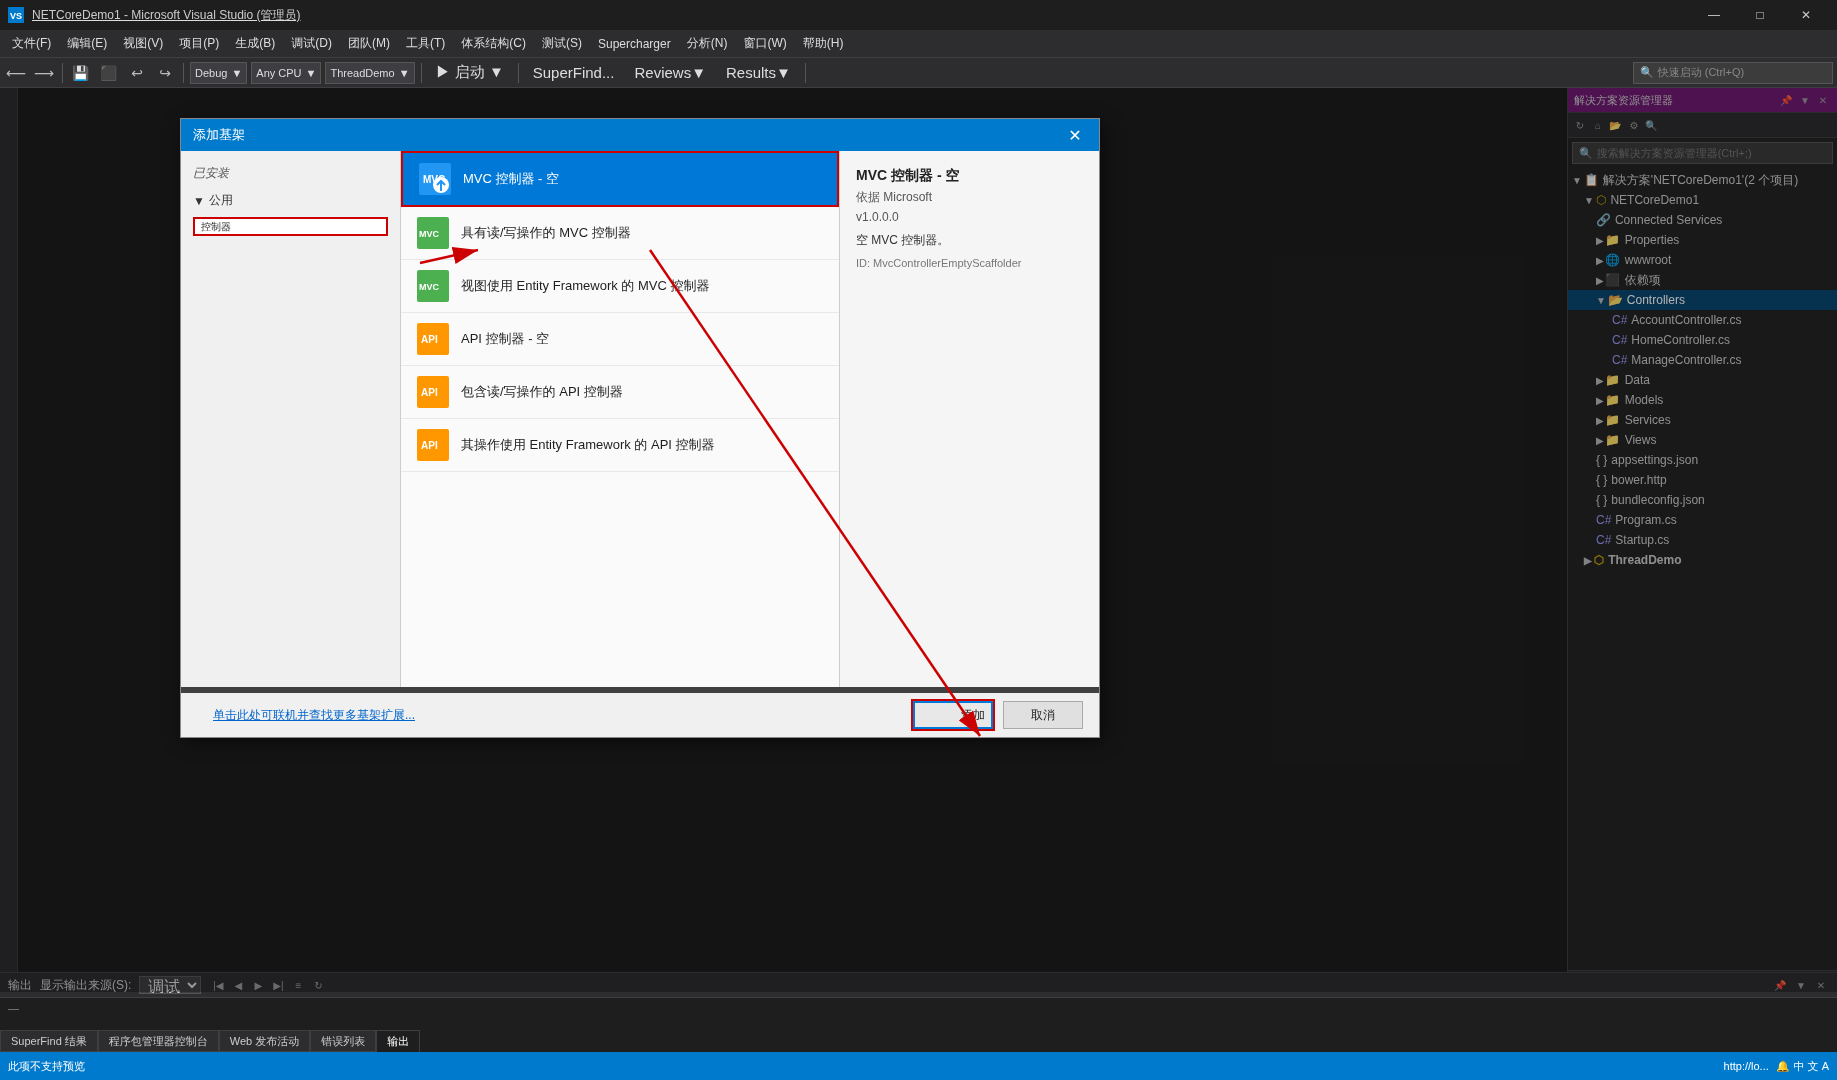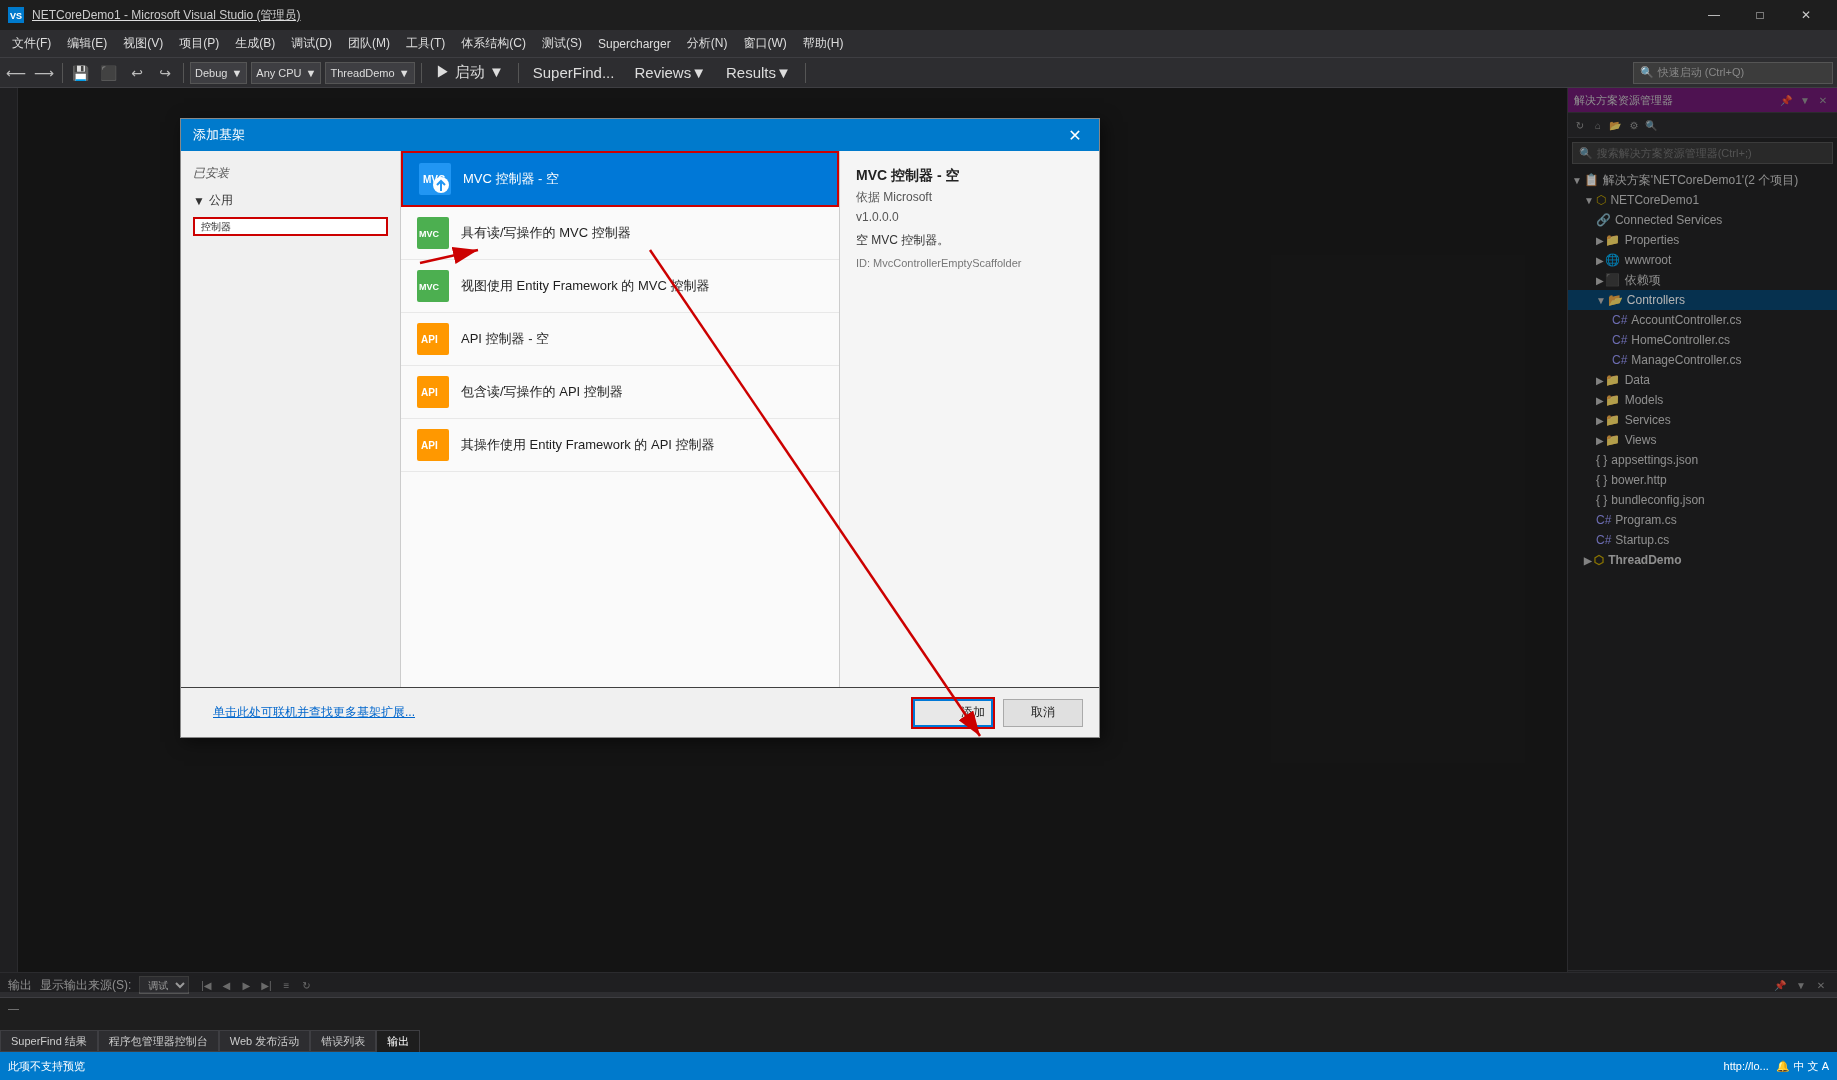--- a/index.html
+++ b/index.html
@@ -282,21 +282,21 @@
       padding: 16px;
     }
     .detail-title { font-size: 14px; font-weight: bold; color: #222; margin-bottom: 4px; }
     .detail-by { font-size: 12px; color: #555; margin-bottom: 4px; }
     .detail-version { font-size: 12px; color: #555; margin-bottom: 8px; }
     .detail-desc { font-size: 12px; color: #333; margin-bottom: 8px; }
     .detail-id { font-size: 11px; color: #777; }
 
     .dialog-bottom {
       height: 50px;
-      border-top: 1px solid #404040;
+      border-top: 6px solid #404040;
       background: #f0f0f0;
       display: flex;
       align-items: center;
       justify-content: flex-end;
       padding: 0 16px;
       gap: 8px;
     }
     .dialog-link {
       flex: 1;
       padding-left: 16px;
@@ -348,21 +348,21 @@
       justify-content: space-between;
       padding: 0 8px;
       border-bottom: 1px solid #3e3e42;
       font-size: 12px; color: #ccc;
     }
     .output-header-left { display: flex; align-items: center; gap: 8px; }
     .output-header-controls { display: flex; gap: 4px; }
     .output-label { font-size: 12px; color: #ccc; }
     .output-select {
       background: #3e3e42; border: 1px solid #555;
-      color: #ddd; font-size: 10px; height: 18px; padding: 0 4px;
+      color: #ddd; font-size: 16px; height: 18px; padding: 0 4px;
     }
     .output-content {
       padding: 4px 8px;
       font-size: 11px;
       color: #888;
       height: 55px;
       overflow: hidden;
     }
 
     

